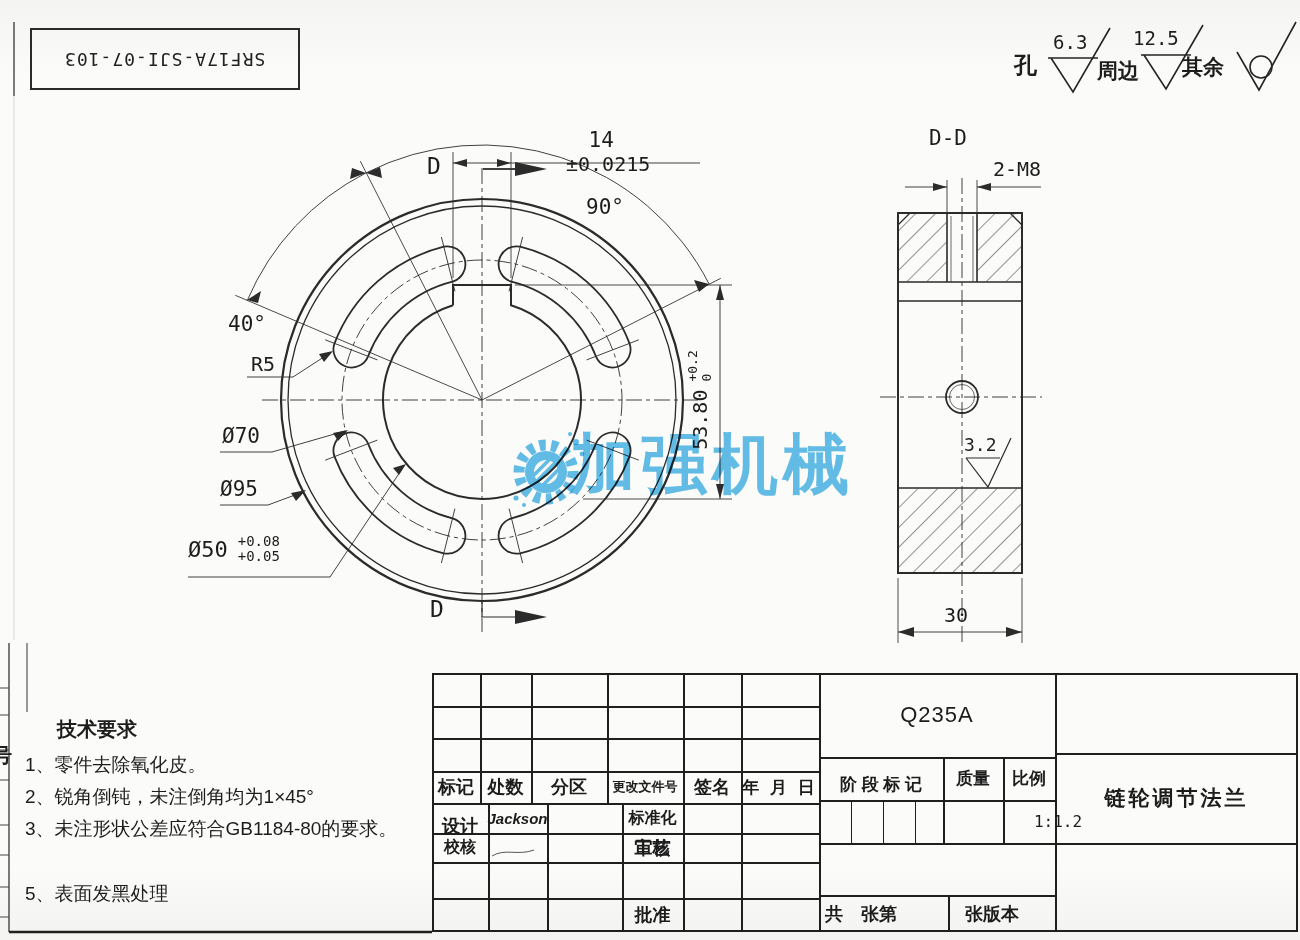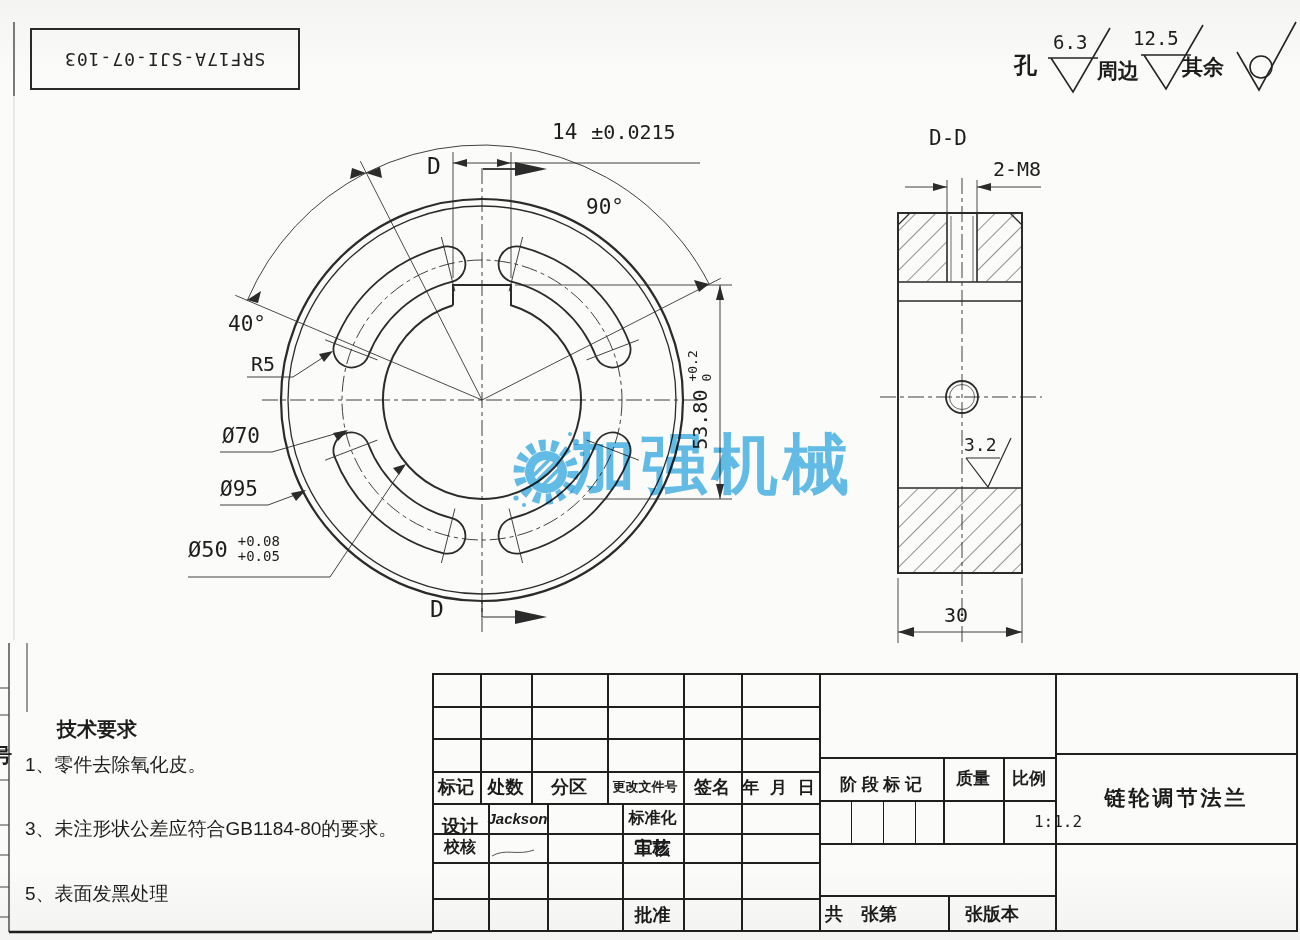--- a/index.html
+++ b/index.html
@@ -174,21 +174,21 @@
   </div>
   <div class="t cn" style="left:-8px;top:742px;font-size:20px;">号</div>
 
   <div class="t cn" style="left:1014px;top:50px;font-size:23px;">孔</div>
   <div class="t mono" style="left:1053px;top:31px;font-size:19px;">6.3</div>
   <div class="t cn" style="left:1097px;top:57px;font-size:21px;">周边</div>
   <div class="t mono" style="left:1133px;top:27px;font-size:19px;">12.5</div>
   <div class="t cn" style="left:1182px;top:53px;font-size:21px;">其余</div>
 
   <div class="t mono" style="left:427px;top:153px;font-size:23px;">D</div>
-  <div class="t flexrow" style="left:552px;top:120px;">
+  <div class="t flexrow" style="left:552px;top:128px;flex-direction:column;">
     <span class="mono" style="font-size:21px;">14</span>
     <span class="mono" style="font-size:20px;margin-left:14px;">±0.0215</span>
   </div>
   <div class="t mono" style="left:586px;top:195px;font-size:21px;">90°</div>
   <div class="t mono" style="left:228px;top:312px;font-size:21px;">40°</div>
   <div class="t mono" style="left:251px;top:352px;font-size:20px;">R5</div>
   <div class="t mono" style="left:222px;top:424px;font-size:21px;">Ø70</div>
   <div class="t mono" style="left:220px;top:477px;font-size:21px;">Ø95</div>
   <div class="t flexrow" style="left:188px;top:534px;">
     <span class="mono" style="font-size:22px;">Ø50</span>
@@ -206,20 +206,21 @@
   </div>
   <div class="t mono" style="left:430px;top:596px;font-size:23px;">D</div>
 
   <div class="t mono" style="left:929px;top:126px;font-size:21px;">D-D</div>
   <div class="t mono" style="left:993px;top:157px;font-size:20px;">2-M8</div>
   <div class="t mono" style="left:964px;top:434px;font-size:18px;">3.2</div>
   <div class="t mono" style="left:944px;top:603px;font-size:20px;">30</div>
 
   <div class="t cn" style="left:57px;top:716px;font-size:20px;">技术要求</div>
   <div class="t cn" style="left:25px;top:752px;font-size:19px;font-weight:500;">1、零件去除氧化皮。</div>
+  <div class="t cn" style="left:25px;top:784px;font-size:19px;font-weight:500;">2、锐角倒钝，未注倒角均为1×45°</div>
   <div class="t cn" style="left:25px;top:816px;font-size:19px;font-weight:500;">3、未注形状公差应符合GB1184-80的要求。</div>
   <div class="t cn" style="left:25px;top:881px;font-size:19px;font-weight:500;">5、表面发黑处理</div>
 
   <div class="tb" style="left:432px;top:673px;width:866px;height:259px;border:2.2px solid #1f1f1f;box-sizing:border-box;"></div>
 
   <div class="tbline" style="left:480px;top:673px;width:1.6px;height:130px;"></div>
   <div class="tbline" style="left:531px;top:673px;width:1.6px;height:130px;"></div>
   <div class="tbline" style="left:607px;top:673px;width:1.6px;height:130px;"></div>
   <div class="tbline" style="left:683px;top:673px;width:1.6px;height:259px;"></div>
   <div class="tbline" style="left:741px;top:673px;width:1.6px;height:259px;"></div>
@@ -257,20 +258,21 @@
   <div class="cell cn" style="left:741px;top:771px;width:78px;height:32px;font-size:17px;letter-spacing:3px;">年 月 日</div>
 
   <div class="cell cn" style="left:432px;top:803px;width:56px;height:30px;font-size:18px;margin-top:8px;">设计</div>
   <div class="cell" style="left:488px;top:803px;width:59px;height:30px;font-size:15px;font-style:italic;font-weight:600;">Jackson</div>
   <div class="cell cn" style="left:622px;top:803px;width:61px;height:30px;font-size:16px;">标准化</div>
   <div class="cell cn" style="left:432px;top:833px;width:56px;height:29px;font-size:16px;">校核</div>
   <div class="cell cn" style="left:622px;top:833px;width:61px;height:29px;font-size:18px;">工艺</div>
   <div class="cell cn" style="left:622px;top:830px;width:61px;height:36px;font-size:18px;">审核</div>
   <div class="cell cn" style="left:622px;top:898px;width:61px;height:34px;font-size:18px;text-align:center;">批准</div>
 
+  <div class="cell" style="left:819px;top:673px;width:236px;height:84px;font-size:22px;letter-spacing:1px;">Q235A</div>
   <div class="cell cn" style="left:819px;top:757px;width:124px;height:55px;font-size:17px;">阶 段 标 记</div>
   <div class="cell cn" style="left:943px;top:757px;width:60px;height:43px;font-size:17px;">质量</div>
   <div class="cell cn" style="left:1003px;top:757px;width:52px;height:43px;font-size:17px;">比例</div>
   <div class="cell mono" style="left:1003px;top:800px;width:36px;height:43px;font-size:16px;padding-left:37px;">1:1.2</div>
   <div class="cell cn" style="left:819px;top:895px;width:142px;height:37px;font-size:18px;justify-content:flex-start;padding-left:6px;box-sizing:border-box;">共　张第</div>
   <div class="cell cn" style="left:948px;top:895px;width:113px;height:37px;font-size:18px;justify-content:flex-start;padding-left:17px;box-sizing:border-box;">张版本</div>
   <div class="cell cn" style="left:1055px;top:753px;width:243px;height:90px;font-size:21px;letter-spacing:3px;">链轮调节法兰</div>
 
 </div>
 

